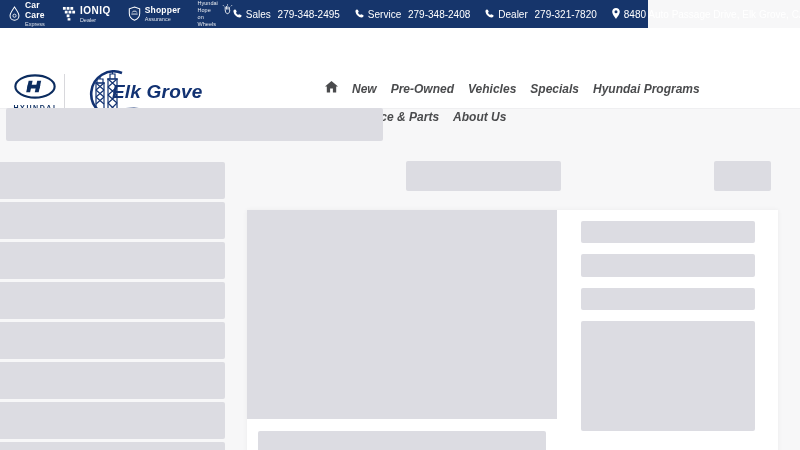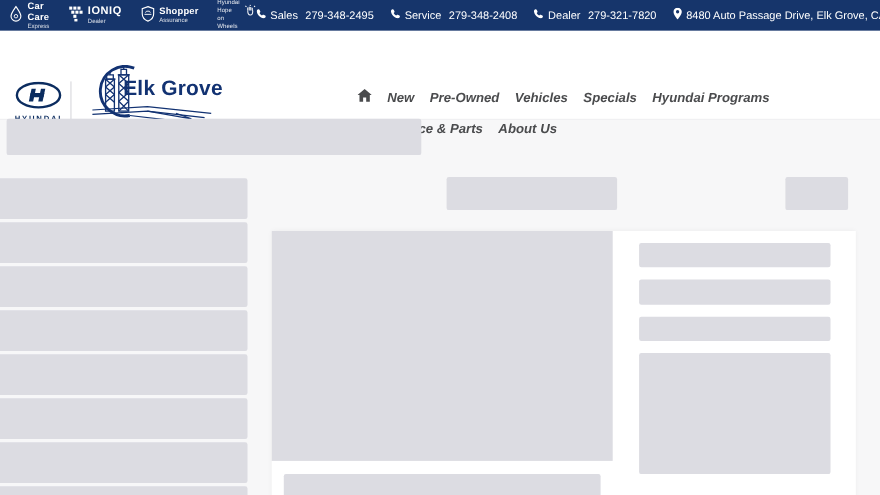--- a/index.html
+++ b/index.html
@@ -3,21 +3,21 @@
 <meta charset="utf-8">
 <style>
   html,body{margin:0;padding:0;}
   body{
     width:800px;height:450px;overflow:hidden;position:relative;
     background:#f7f7f8;font-family:"Liberation Sans",sans-serif;
     -webkit-font-smoothing:antialiased;
   }
   
   .topbar{
-    position:absolute;top:0;left:0;width:800px;height:28px;
+    position:absolute;top:0;left:0;width:648px;height:28px;
     background:#16356b;color:#fff;display:flex;align-items:center;
     font-size:10px;
   }
   .badges{display:flex;align-items:center;gap:17px;padding-left:8px;}
   .badge{display:flex;align-items:center;gap:4px;}
   .badge .b-txt{display:flex;flex-direction:column;line-height:1.15;}
   .badge .t1{font-size:8.5px;font-weight:bold;letter-spacing:.2px;}
   .badge .t1.big{font-size:10px;letter-spacing:.5px;}
   .badge .t2{font-size:5.5px;opacity:.85;}
   .badge .tiny{font-size:5.5px;line-height:1.25;opacity:.95;}
@@ -30,21 +30,21 @@
   .header{
     position:absolute;top:28px;left:0;width:800px;height:80px;
     background:#fff;border-bottom:1px solid #efeff1;
   }
   .hy-logo{position:absolute;left:12px;top:46px;width:46px;text-align:center;cursor:pointer;}
   .hy-logo .brand-txt{
     display:block;margin-top:1px;font-size:7px;font-weight:bold;
     letter-spacing:1.6px;color:#0b2c5f;
   }
   .logo-divider{position:absolute;left:64px;top:46px;width:1px;height:46px;background:#d8d8dc;}
-  .eg-logo{position:absolute;left:74px;top:31px;width:132px;height:50px;cursor:pointer;}
+  .eg-logo{position:absolute;left:74px;top:42px;width:132px;height:50px;cursor:pointer;font-style:italic;}
   .eg-logo .dealer-txt{
     position:absolute;left:38px;top:11px;font-size:19px;font-weight:bold;
     color:#123272;letter-spacing:.2px;white-space:nowrap;
   }
   
   .nav{position:absolute;left:325px;top:53px;color:#4a4b4d;font-size:12px;font-weight:600;}
   .nav-row{display:flex;align-items:center;gap:14px;white-space:nowrap;}
   .nav-row.second{margin-top:14px;padding-left:26px;}
   .nav-item{cursor:pointer;font-style:italic;}
   .home-btn{display:flex;align-items:center;cursor:pointer;}

